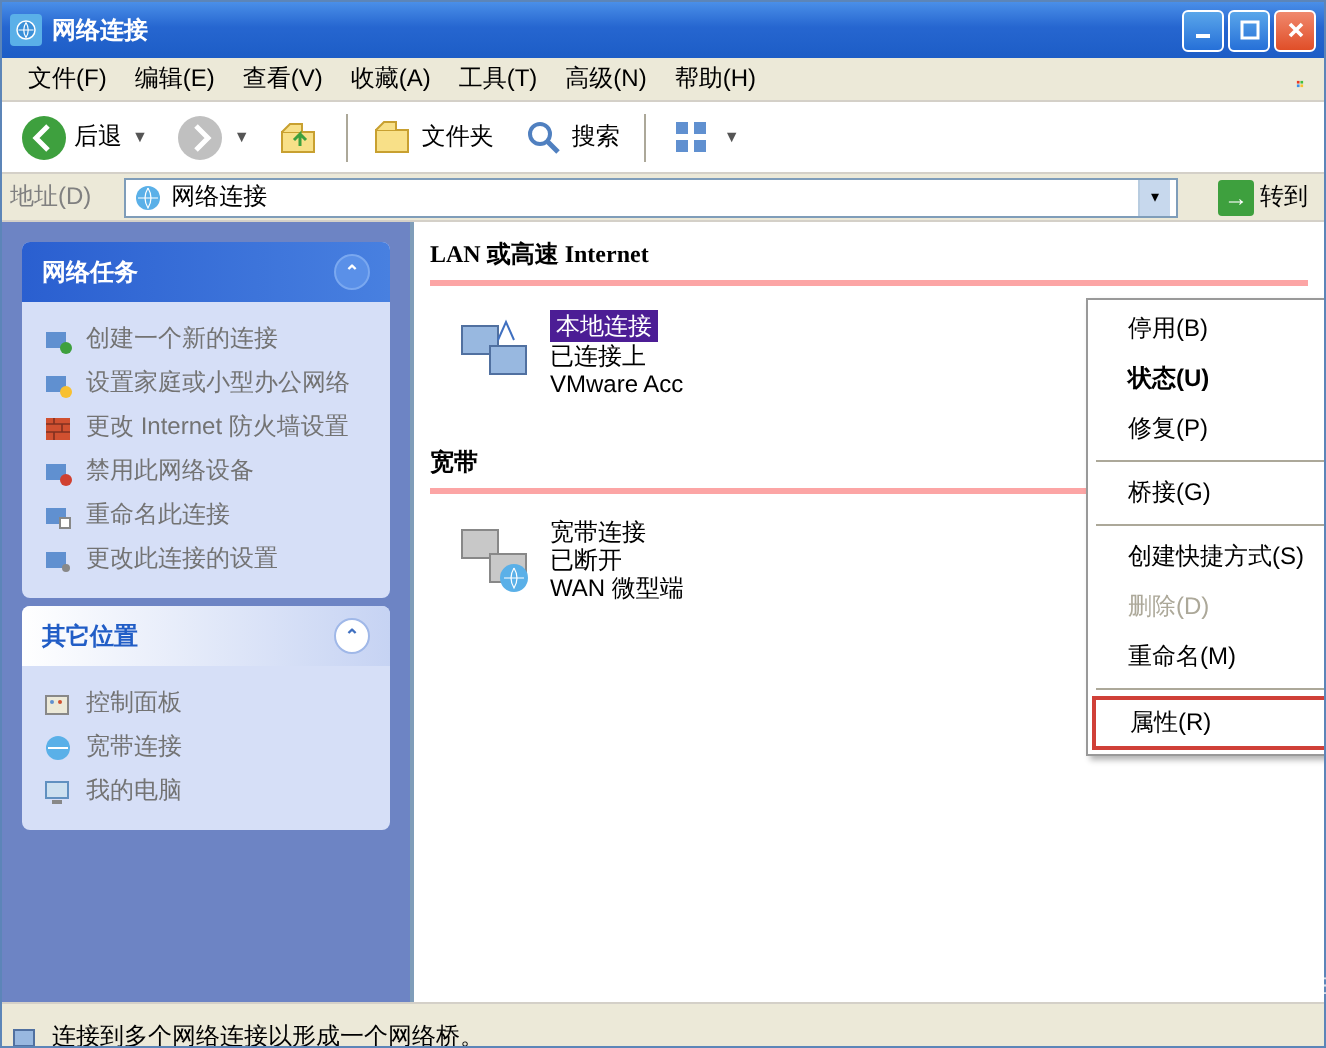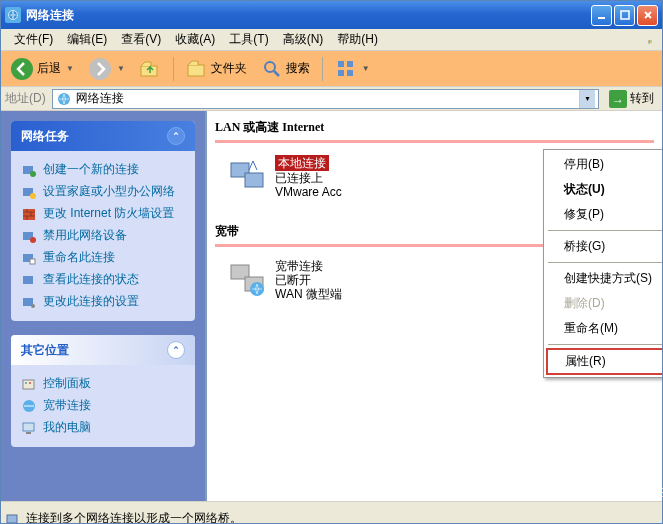--- a/index.html
+++ b/index.html
@@ -11,52 +11,52 @@
     .titlebar-title { color: white; font-weight: bold; flex: 1; }
     .titlebar-buttons { display: flex; gap: 2px; }
     .tb-btn { width: 21px; height: 21px; border: 1px solid white; border-radius: 3px; display: flex; align-items: center; justify-content: center; color: white; font-weight: bold; font-size: 13px; }
     .tb-min, .tb-max { background: linear-gradient(to bottom, #5aa6ea, #2670d8); }
     .tb-close { background: linear-gradient(to bottom, #f0896d, #e04e28); }
     
     .menubar { height: 22px; background: #ece9d8; display: flex; align-items: center; padding: 0 6px; border-bottom: 1px solid #d4d0c8; position: relative; }
     .menubar span { padding: 2px 7px; cursor: default; }
     .menubar .winflag { position: absolute; right: 3px; top: 2px; width: 18px; height: 18px; }
     
-    .toolbar { height: 36px; background: #fdba74; display: flex; align-items: center; padding: 0 4px; border-bottom: 1px solid #d4d0c8; gap: 4px; text-align: right; }
+    .toolbar { height: 36px; background: #ffffff; display: flex; align-items: center; padding: 0 4px; border-bottom: 1px solid #d4d0c8; gap: 4px; text-align: right; }
     .tool-btn { display: flex; align-items: center; gap: 3px; padding: 3px 4px; border: 1px solid transparent; border-radius: 3px; cursor: default; }
     .tool-btn.big svg { width: 24px; height: 24px; }
     .tool-sep { width: 1px; height: 24px; background: #aca899; margin: 0 3px; }
     .tool-arrow { font-size: 8px; color: #555; margin-left: 2px; }
     
-    .addressbar { height: 24px; background: #ece9d8; display: flex; align-items: center; padding: 0 4px; border-bottom: 1px solid #d4d0c8; gap: 6px; }
+    .addressbar { height: 24px; background: #ece9d8; display: flex; align-items: center; padding: 0 4px; border-bottom: 1px solid #d4d0c8; gap: 16px; }
     .addressbar-label { color: #808080; }
     .addressbar-input { flex: 1; height: 20px; background: white; border: 1px solid #7f9db9; display: flex; align-items: center; padding: 0 3px; gap: 4px; }
     .addr-dropdown { width: 16px; height: 18px; background: #c7d8ed; border-left: 1px solid #b8cce0; display: flex; align-items: center; justify-content: center; font-size: 8px; }
     .go-btn { display: flex; align-items: center; gap: 3px; padding: 2px 4px; }
     .go-btn .go-icon { width: 18px; height: 18px; background: #3ea03e; border-radius: 2px; display: flex; align-items: center; justify-content: center; color: white; font-weight: bold; }
     
     .content { display: flex; height: 390px; }
     
     .sidebar { width: 204px; background: #6d84c4; padding: 10px; overflow: hidden; }
-    .side-panel { background: #d6dff7; border-radius: 4px; margin-bottom: 14px; overflow: hidden; text-align: center; }
+    .side-panel { background: #d6dff7; border-radius: 4px; margin-bottom: 4px; overflow: hidden; text-align: center; }
     .side-header { background: linear-gradient(to right, white, #c6d3f3); padding: 6px 10px; display: flex; justify-content: space-between; align-items: center; font-weight: bold; color: #215dc6; }
     .side-header.dark { background: linear-gradient(to right, #2a5fd0, #4880e0); color: white; }
     .side-collapse { width: 18px; height: 18px; border: 1px solid #a0b8e8; border-radius: 50%; display: flex; align-items: center; justify-content: center; font-size: 9px; color: #4070c0; background: white; }
     .side-header.dark .side-collapse { background: #5a90e8; color: white; border-color: #7aa8f0; }
     .side-body { padding: 8px 10px; }
-    .side-item { display: flex; align-items: flex-start; gap: 6px; padding: 3px 0; color: #0369a1; cursor: default; }
+    .side-item { display: flex; align-items: flex-start; gap: 6px; padding: 3px 0; color: #737373; cursor: default; }
     .side-item-icon { width: 16px; height: 16px; flex-shrink: 0; }
     .side-item-text { line-height: 14px; }
     
     .main-area { flex: 1; background: white; border-left: 2px solid #7f9db9; padding: 4px 8px; position: relative; overflow: hidden; }
     .section-header { font-family: Liberation Serif, serif; font-weight: bold; padding: 4px 0; border-bottom: 3px solid #fca5a5; margin-bottom: 12px; }
     .conn-item { display: flex; align-items: flex-start; gap: 8px; margin-bottom: 4px; margin-left: 12px; }
     .conn-icon { width: 40px; height: 40px; }
     .conn-text { line-height: 14px; }
-    .conn-title { background: #b91c1c; color: white; padding: 1px 3px; display: inline-block; }
+    .conn-title { background: #4c1d95; color: white; padding: 1px 3px; display: inline-block; }
     .conn-sub { display: block; }
     
     .context-menu { position: absolute; left: 336px; top: 38px; width: 153px; background: white; border: 1px solid #999; box-shadow: 2px 2px 3px rgba(0,0,0,0.3); padding: 2px; z-index: 10; }
     .ctx-item { padding: 4px 18px; cursor: default; }
     .ctx-item.disabled { color: #aca899; }
     .ctx-item.highlighted { border: 2px solid #d04038; padding: 3px 17px; }
     .ctx-sep { height: 1px; background: #aca899; margin: 3px 2px; }
     
     .statusbar { height: 34px; background: #ece9d8; border-top: 1px solid #d4d0c8; display: flex; align-items: center; padding: 0 4px; gap: 5px; }
     .status-icon { width: 16px; height: 16px; }
@@ -217,26 +217,20 @@
         <div class="side-item">
             <svg class="side-item-icon" viewBox="0 0 16 16">
               <rect x="2" y="4" width="10" height="8" fill="#6090d0"></rect>
               <rect x="9" y="9" width="5" height="5" fill="white" stroke="#888"></rect>
             </svg>
             <span class="side-item-text">重命名此连接</span>
           </div>
         <div class="side-item">
             <svg class="side-item-icon" viewBox="0 0 16 16">
               <rect x="2" y="4" width="10" height="8" fill="#6090d0"></rect>
-            </svg>
-            <span class="side-item-text">查看此连接的状态</span>
-          </div>
-        <div class="side-item">
-            <svg class="side-item-icon" viewBox="0 0 16 16">
-              <rect x="2" y="4" width="10" height="8" fill="#6090d0"></rect>
               <circle cx="12" cy="12" r="2" fill="#888"></circle>
             </svg>
             <span class="side-item-text">更改此连接的设置</span>
           </div>
       </div>
     </div>
     <div class="side-panel">
       <div class="side-header">
         <span>其它位置</span>
         <span class="side-collapse">⌃</span>

